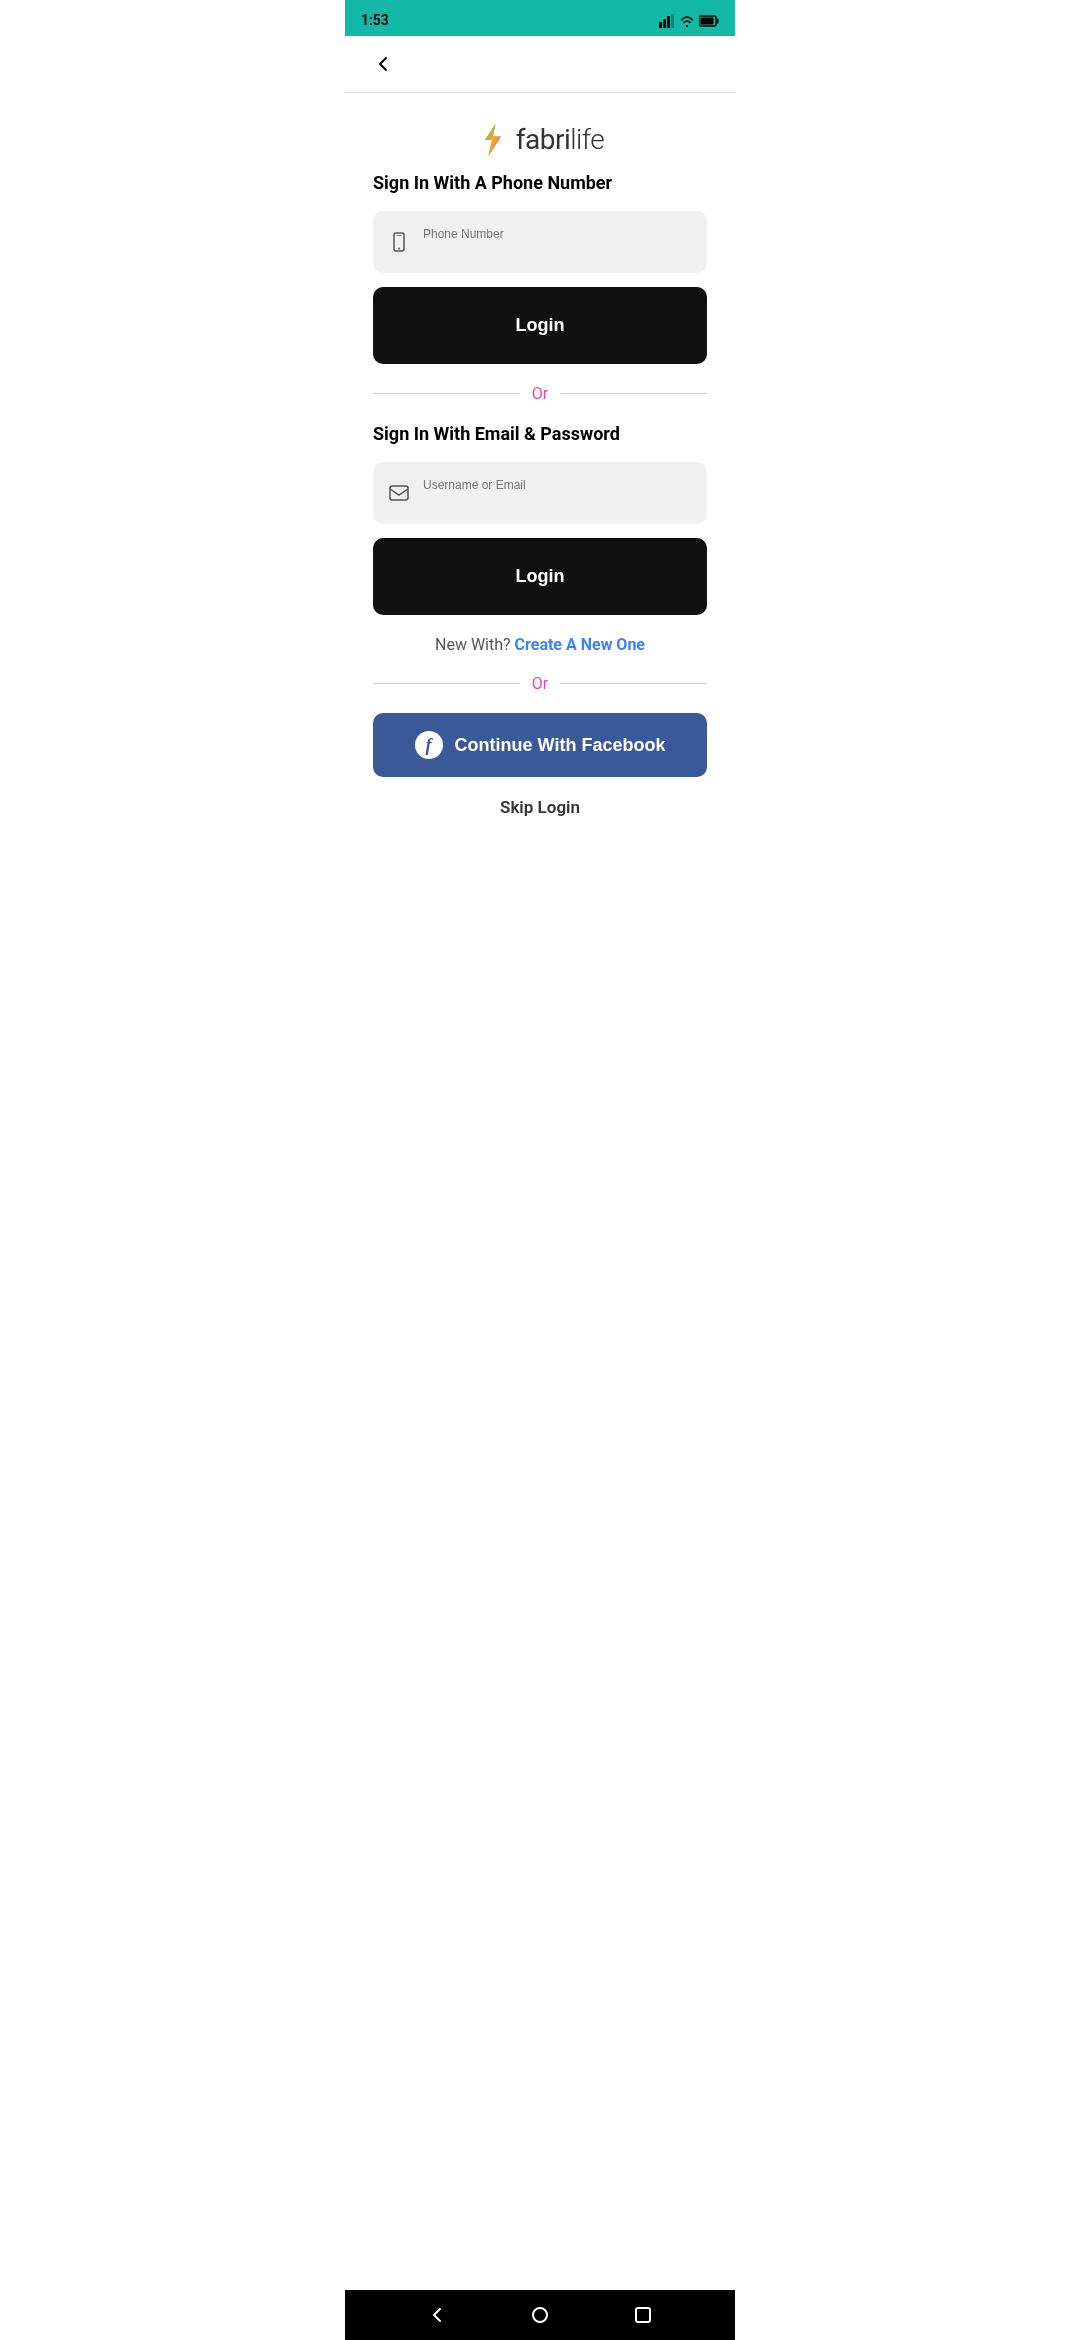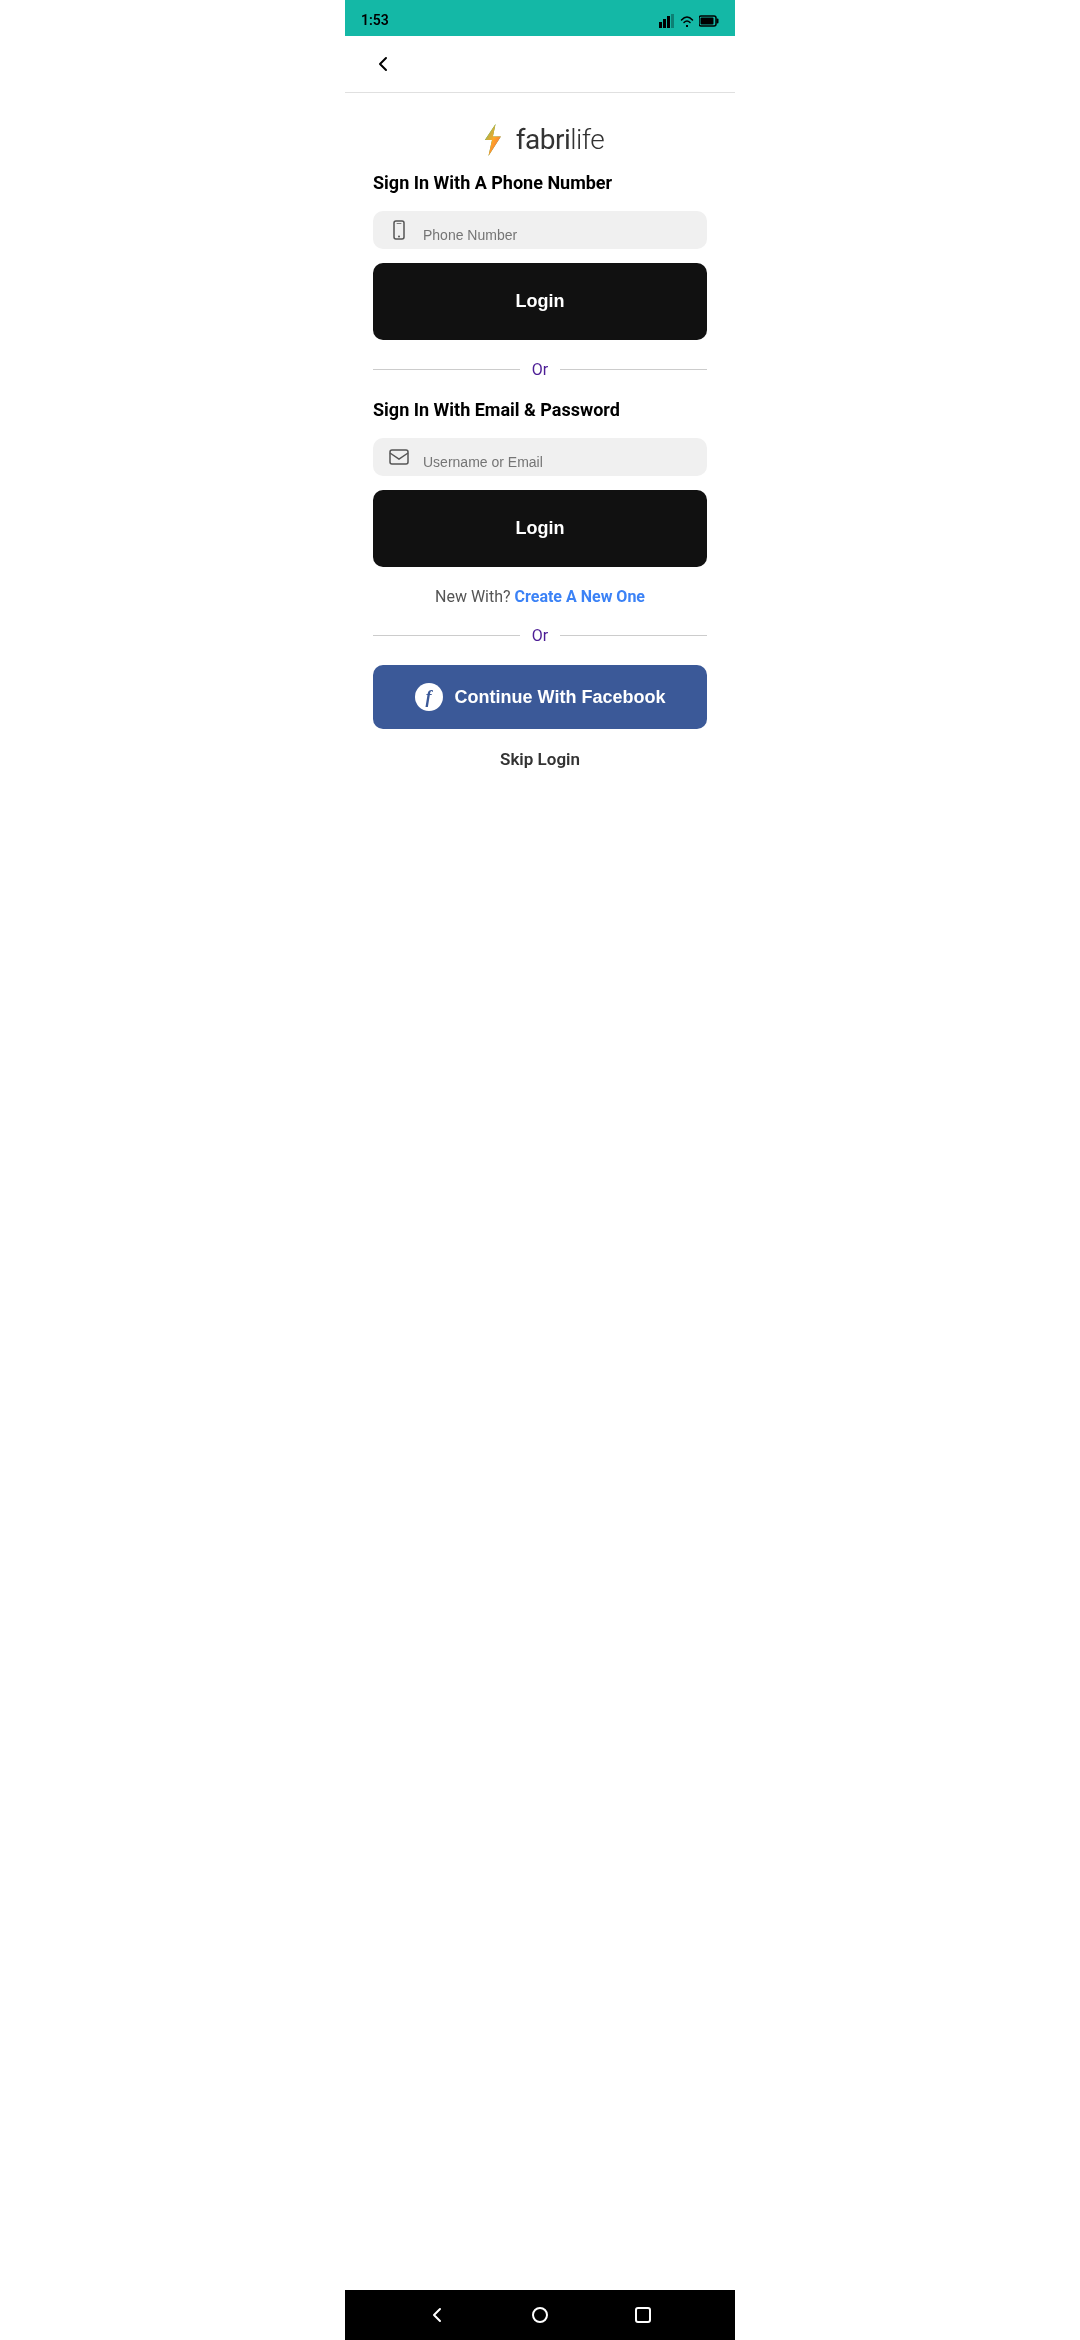--- a/index.html
+++ b/index.html
@@ -116,22 +116,22 @@
       width: 100%;
       position: relative;
       margin-bottom: 14px;
     }
 
     .input-wrapper input {
       width: 100%;
       background: #f0f0f0;
       border: none;
       border-radius: 10px;
-      padding: 16px 16px 6px 50px;
-      font-size: 14px;
+      padding: 16px 16px 32px 50px;
+      font-size: 12px;
       color: #888;
       outline: none;
     }
 
     .input-icon {
       position: absolute;
       left: 16px;
       top: 50%;
       transform: translateY(-50%);
       color: #555;
@@ -163,21 +163,21 @@
     }
 
     .divider-line {
       flex: 1;
       height: 1px;
       background: #ccc;
     }
 
     .divider-text {
       font-size: 16px;
-      color: #4c1d95;
+      color: #ec4899;
       font-weight: 400;
     }
 
     
     .new-here-text {
       font-size: 16px;
       color: #555;
       text-align: center;
       margin-bottom: 20px;
     }

